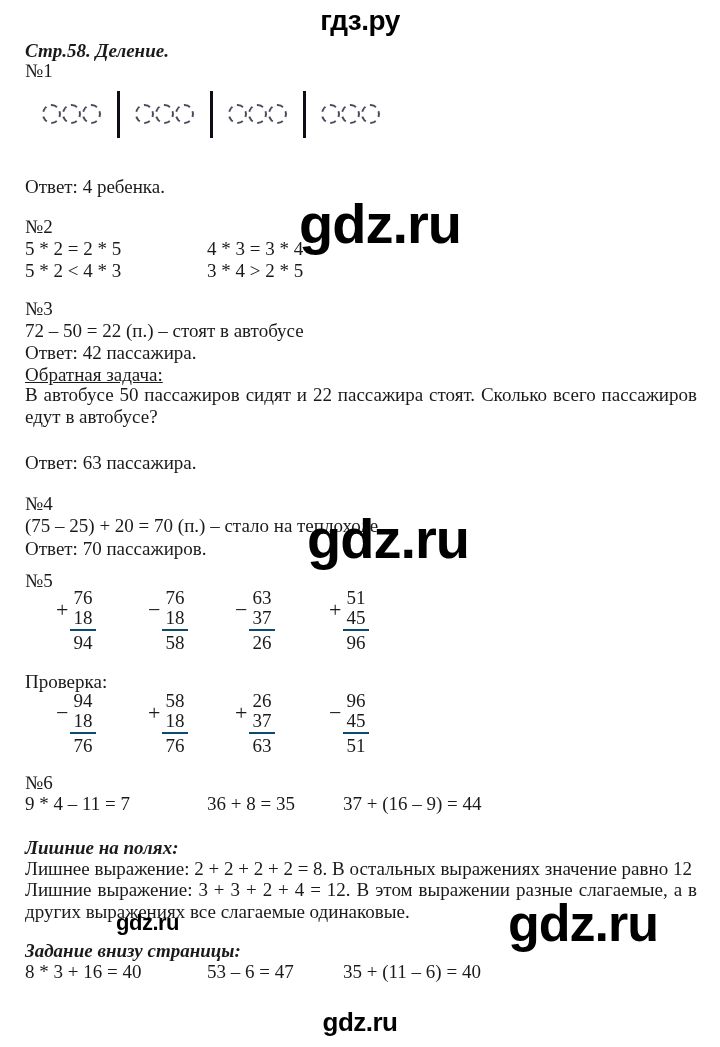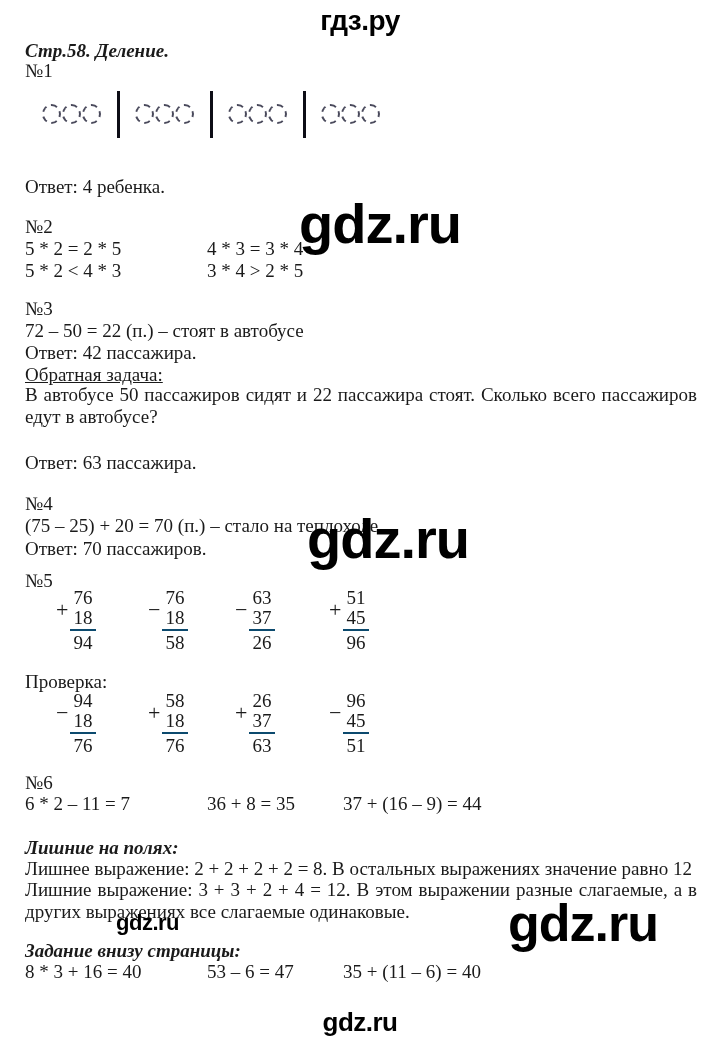--- a/index.html
+++ b/index.html
@@ -174,21 +174,21 @@
   <div class="colop" style="left:329px;top:691px">
     <span class="op">−</span>
     <div class="nums">
       <div class="num">96</div>
       <div class="num mid">45</div>
       <div class="num res">51</div>
     </div>
   </div>
 
   <div class="line" style="top:772px">№6</div>
-  <div class="line" style="top:793px">6 * 2 – 11 = 7</div>
+  <div class="line" style="top:793px">9 * 4 – 11 = 7</div>
   <div class="line" style="top:793px;left:207px">36 + 8 = 35</div>
   <div class="line" style="top:793px;left:343px">37 + (16 – 9) = 44</div>
 
   <div class="line bold" style="top:837px">Лишние на полях:</div>
   <div class="line" style="top:858px">Лишнее выражение: 2 + 2 + 2 + 2 = 8. В остальных выражениях значение равно 12</div>
   <div class="line just" style="top:879px">Лишние выражение: 3 + 3 + 2 + 4 = 12. В этом выражении разные слагаемые, а в других выражениях все слагаемые одинаковые.</div>
   <div class="wm wm4">gdz.ru</div>
   <div class="wm wm3">gdz.ru</div>
 
   <div class="line bold" style="top:940px">Задание внизу страницы:</div>

